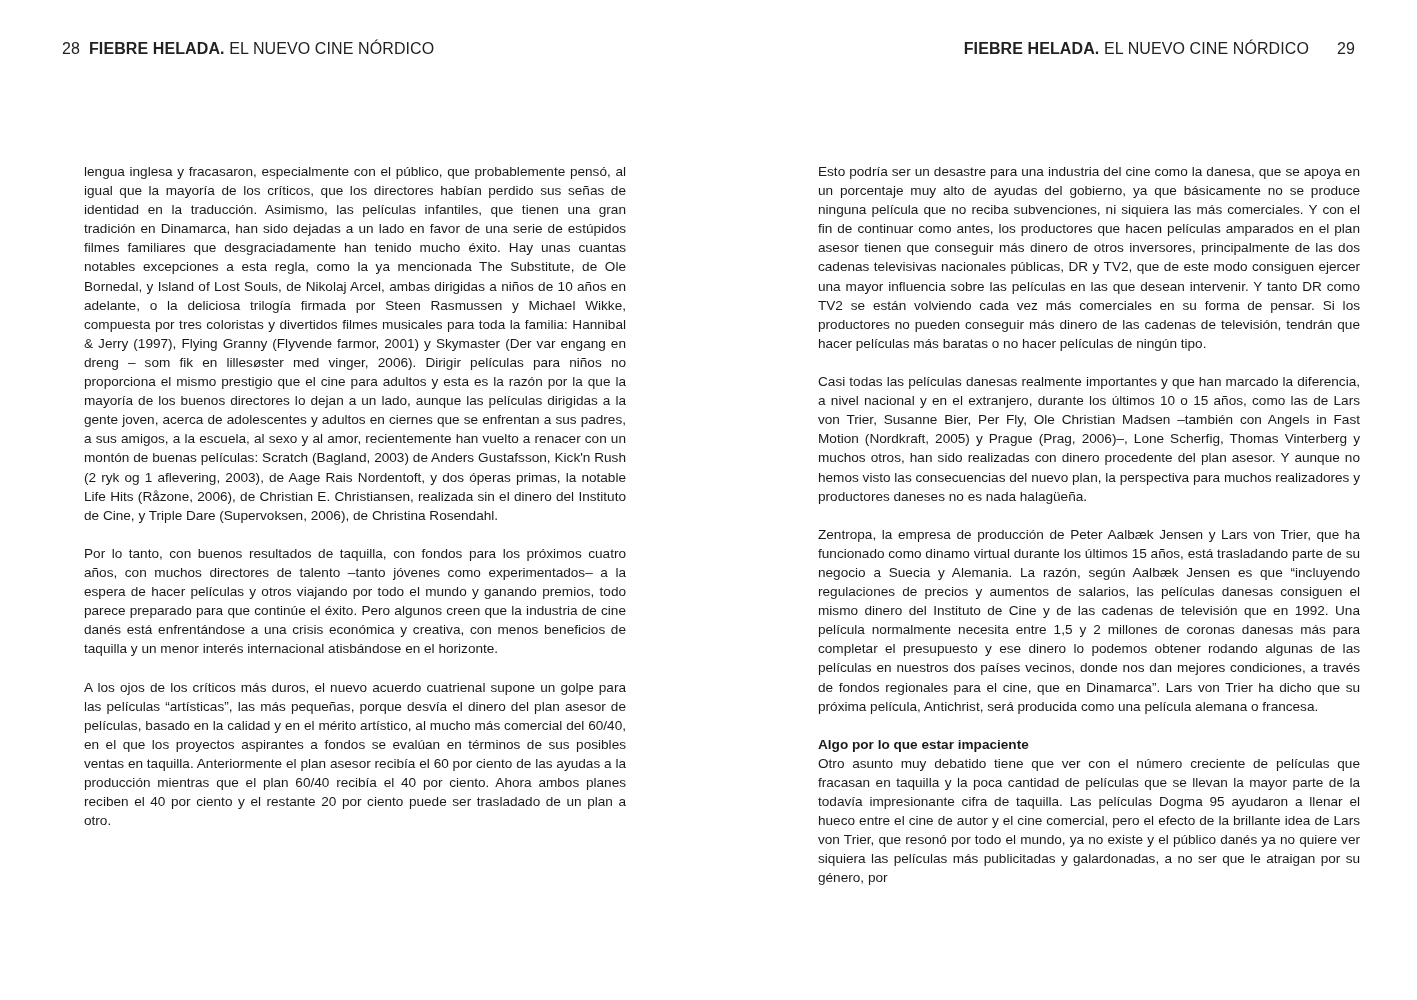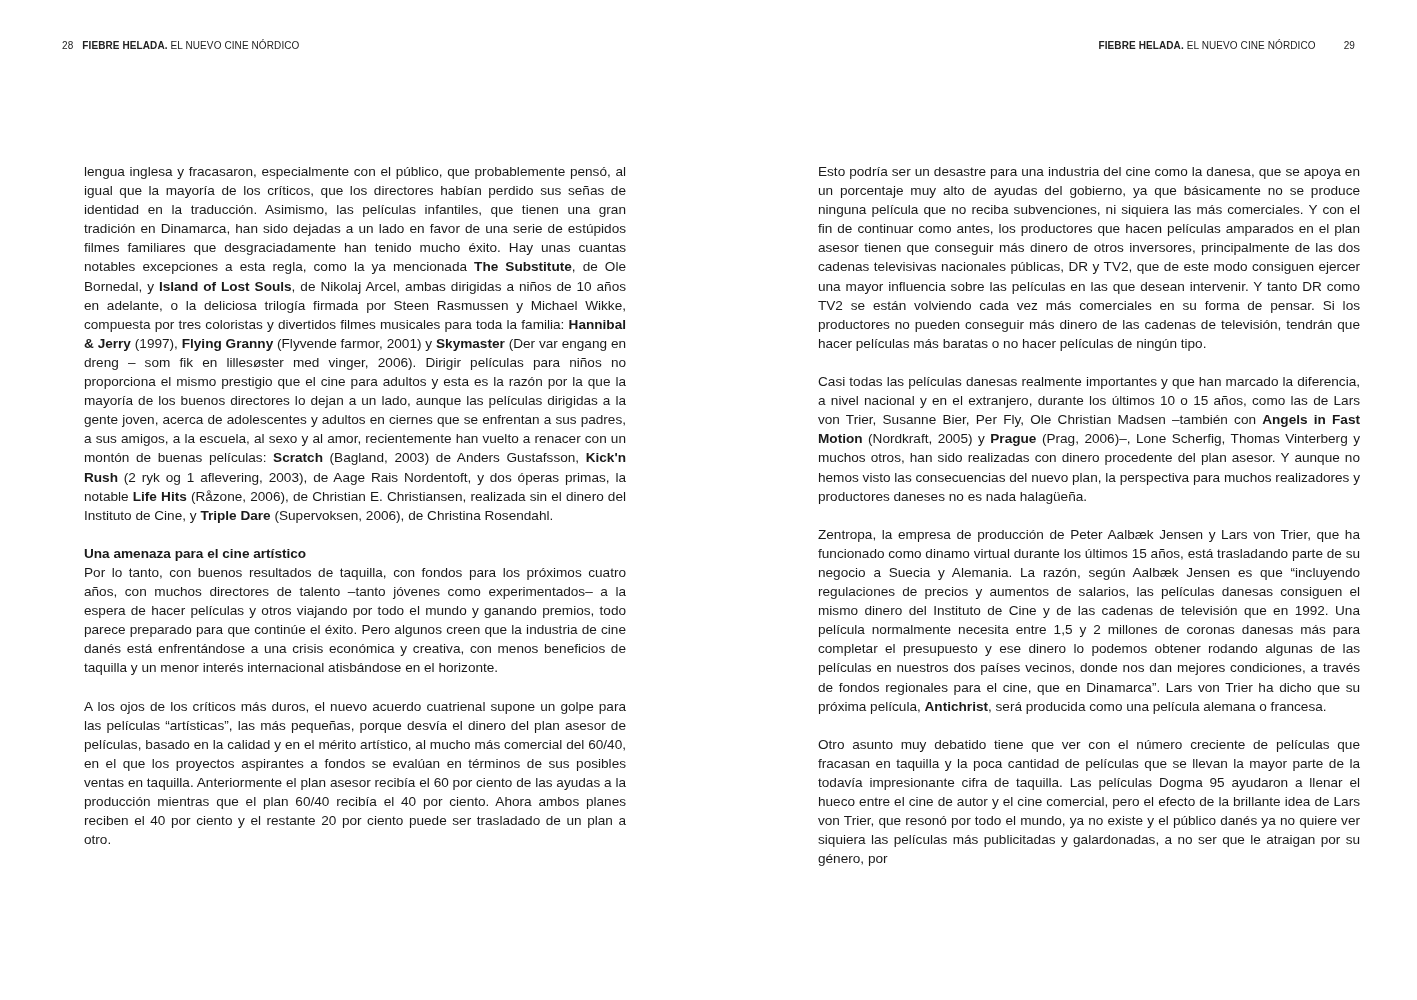--- a/index.html
+++ b/index.html
@@ -1,46 +1,46 @@
 <!DOCTYPE html>
 <html><head>
 <meta charset="utf-8">
 <style>
   html, body { margin: 0; padding: 0; background: #ffffff; }
   body { width: 1417px; height: 1000px; position: relative; overflow: hidden;
          font-family: "Liberation Sans", "DejaVu Sans", sans-serif; color: #1a1a1a; }
-  .running-head { position: absolute; top: 40px; font-size: 10px; letter-spacing: 0.1px; color: #222; white-space: nowrap; }
+  .running-head { position: absolute; top: 40px; font-size: 16px; letter-spacing: 0.1px; color: #222; white-space: nowrap; }
   .running-head.left { left: 62px; }
   .running-head.right { right: 62px; }
   .running-head .pn { display: inline-block; }
   .running-head.left .pn { margin-right: 9px; }
   .running-head.right .pn { margin-left: 28px; }
   .running-head b { font-weight: 700; }
   .column { position: absolute; top: 162px; width: 542px; font-size: 13.6px; line-height: 19.1px; text-align: justify; hyphens: none; }
   .column.left { left: 84px; }
   .column.right { left: 818px; }
   .column p { margin: 0 0 19.1px 0; }
   .column h3 { margin: 0; font-size: 13.6px; line-height: 19.1px; font-weight: 700; }
-  .column b { font-weight: 700; }
+  .column b { font-weight: 400; }
 </style>
 </head>
 <body>
 
 <div class="running-head left">
   <span class="pn">28</span><b>FIEBRE HELADA.</b><span> EL NUEVO CINE NÓRDICO</span>
 </div>
 
 <div class="running-head right">
   <b>FIEBRE HELADA.</b><span> EL NUEVO CINE NÓRDICO</span><span class="pn">29</span>
 </div>
 
 <div class="column left">
     <p><span>lengua inglesa y fracasaron, especialmente con el público, que probablemente pensó, al igual que la mayoría de los críticos, que los directores habían perdido sus señas de identidad en la traducción. Asimismo, las películas infantiles, que tienen una gran tradición en Dinamarca, han sido dejadas a un lado en favor de una serie de estúpidos filmes familiares que desgraciadamente han tenido mucho éxito. Hay unas cuantas notables excepciones a esta regla, como la ya mencionada </span><b>The Substitute</b><span>, de Ole Bornedal, y </span><b>Island of Lost Souls</b><span>, de Nikolaj Arcel, ambas dirigidas a niños de 10 años en adelante, o la deliciosa trilogía firmada por Steen Rasmussen y Michael Wikke, compuesta por tres coloristas y divertidos filmes musicales para toda la familia: </span><b>Hannibal &amp; Jerry</b><span> (1997), </span><b>Flying Granny</b><span> (Flyvende farmor, 2001) y </span><b>Skymaster</b><span> (Der var engang en dreng – som fik en lillesøster med vinger, 2006). Dirigir películas para niños no proporciona el mismo prestigio que el cine para adultos y esta es la razón por la que la mayoría de los buenos directores lo dejan a un lado, aunque las películas dirigidas a la gente joven, acerca de adolescentes y adultos en ciernes que se enfrentan a sus padres, a sus amigos, a la escuela, al sexo y al amor, recientemente han vuelto a renacer con un montón de buenas películas: </span><b>Scratch</b><span> (Bagland, 2003) de Anders Gustafsson, </span><b>Kick'n Rush</b><span> (2 ryk og 1 aflevering, 2003), de Aage Rais Nordentoft, y dos óperas primas, la notable </span><b>Life Hits</b><span> (Råzone, 2006), de Christian E. Christiansen, realizada sin el dinero del Instituto de Cine, y </span><b>Triple Dare</b><span> (Supervoksen, 2006), de Christina Rosendahl.</span></p>
-    <h3>Una amenaza para el cine artístico</h3>
     <p><span>Por lo tanto, con buenos resultados de taquilla, con fondos para los próximos cuatro años, con muchos directores de talento –tanto jóvenes como experimentados– a la espera de hacer películas y otros viajando por todo el mundo y ganando premios, todo parece preparado para que continúe el éxito. Pero algunos creen que la industria de cine danés está enfrentándose a una crisis económica y creativa, con menos beneficios de taquilla y un menor interés internacional atisbándose en el horizonte.</span></p>
     <p><span>A los ojos de los críticos más duros, el nuevo acuerdo cuatrienal supone un golpe para las películas “artísticas”, las más pequeñas, porque desvía el dinero del plan asesor de películas, basado en la calidad y en el mérito artístico, al mucho más comercial del 60/40, en el que los proyectos aspirantes a fondos se evalúan en términos de sus posibles ventas en taquilla. Anteriormente el plan asesor recibía el 60 por ciento de las ayudas a la producción mientras que el plan 60/40 recibía el 40 por ciento. Ahora ambos planes reciben el 40 por ciento y el restante 20 por ciento puede ser trasladado de un plan a otro.</span></p>
   </div>
 <div class="column right">
     <p><span>Esto podría ser un desastre para una industria del cine como la danesa, que se apoya en un porcentaje muy alto de ayudas del gobierno, ya que básicamente no se produce ninguna película que no reciba subvenciones, ni siquiera las más comerciales. Y con el fin de continuar como antes, los productores que hacen películas amparados en el plan asesor tienen que conseguir más dinero de otros inversores, principalmente de las dos cadenas televisivas nacionales públicas, DR y TV2, que de este modo consiguen ejercer una mayor influencia sobre las películas en las que desean intervenir. Y tanto DR como TV2 se están volviendo cada vez más comerciales en su forma de pensar. Si los productores no pueden conseguir más dinero de las cadenas de televisión, tendrán que hacer películas más baratas o no hacer películas de ningún tipo.</span></p>
     <p><span>Casi todas las películas danesas realmente importantes y que han marcado la diferencia, a nivel nacional y en el extranjero, durante los últimos 10 o 15 años, como las de Lars von Trier, Susanne Bier, Per Fly, Ole Christian Madsen –también con </span><b>Angels in Fast Motion</b><span> (Nordkraft, 2005) y </span><b>Prague</b><span> (Prag, 2006)–, Lone Scherfig, Thomas Vinterberg y muchos otros, han sido realizadas con dinero procedente del plan asesor. Y aunque no hemos visto las consecuencias del nuevo plan, la perspectiva para muchos realizadores y productores daneses no es nada halagüeña.</span></p>
     <p><span>Zentropa, la empresa de producción de Peter Aalbæk Jensen y Lars von Trier, que ha funcionado como dinamo virtual durante los últimos 15 años, está trasladando parte de su negocio a Suecia y Alemania. La razón, según Aalbæk Jensen es que “incluyendo regulaciones de precios y aumentos de salarios, las películas danesas consiguen el mismo dinero del Instituto de Cine y de las cadenas de televisión que en 1992. Una película normalmente necesita entre 1,5 y 2 millones de coronas danesas más para completar el presupuesto y ese dinero lo podemos obtener rodando algunas de las películas en nuestros dos países vecinos, donde nos dan mejores condiciones, a través de fondos regionales para el cine, que en Dinamarca”. Lars von Trier ha dicho que su próxima película, </span><b>Antichrist</b><span>, será producida como una película alemana o francesa.</span></p>
+    <h3>Algo por lo que estar impaciente</h3>
     <p><span>Otro asunto muy debatido tiene que ver con el número creciente de películas que fracasan en taquilla y la poca cantidad de películas que se llevan la mayor parte de la todavía impresionante cifra de taquilla. Las películas Dogma 95 ayudaron a llenar el hueco entre el cine de autor y el cine comercial, pero el efecto de la brillante idea de Lars von Trier, que resonó por todo el mundo, ya no existe y el público danés ya no quiere ver siquiera las películas más publicitadas y galardonadas, a no ser que le atraigan por su género, por</span></p>
   </div>
 
 </body></html>

